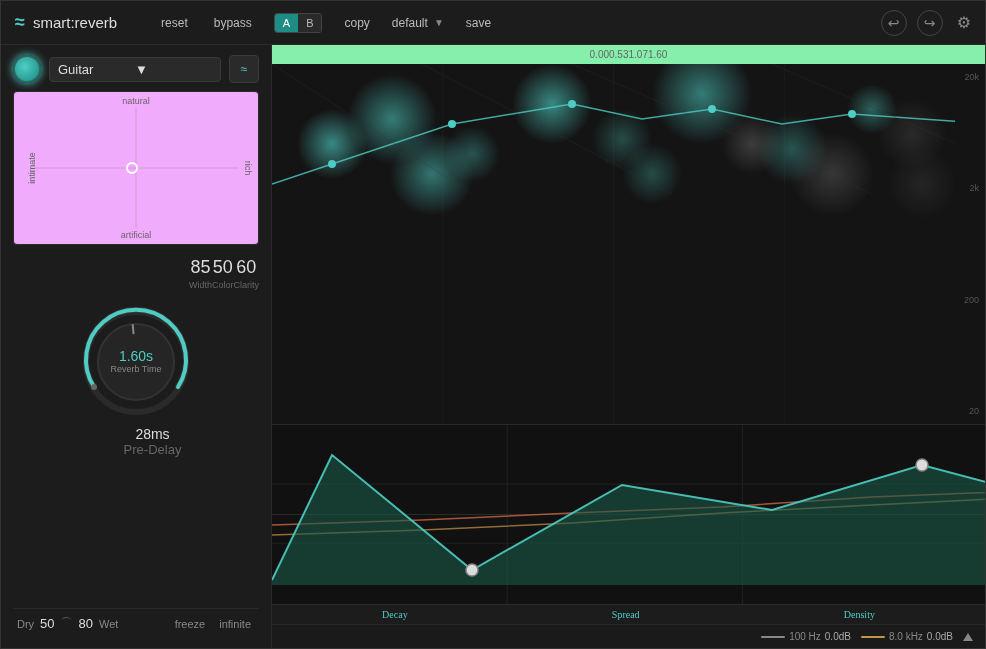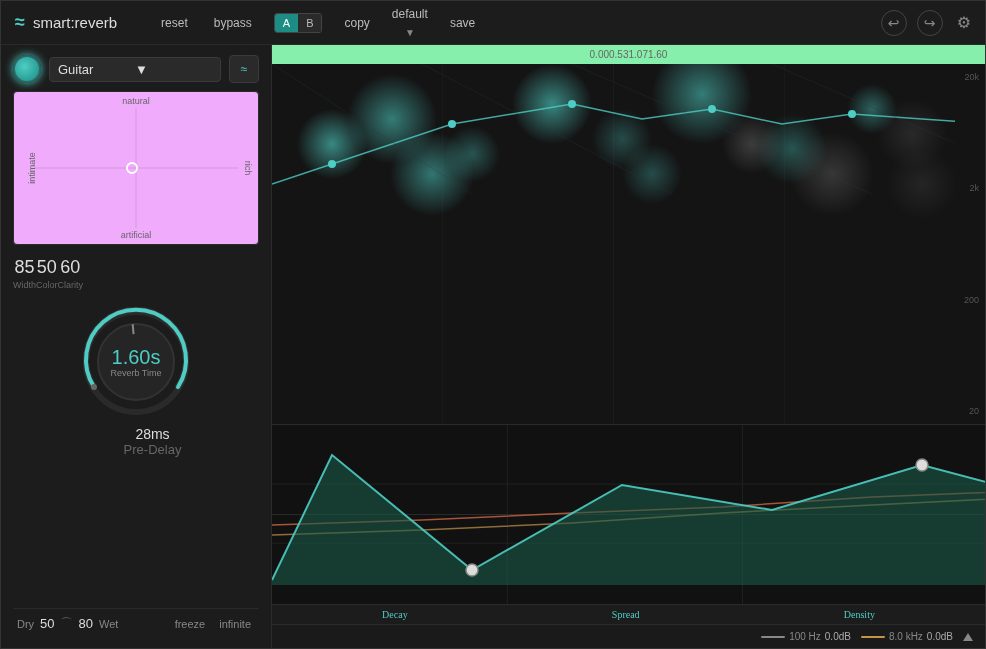--- a/index.html
+++ b/index.html
@@ -78,21 +78,20 @@
       padding: 3px 8px;
     }
     .ab-btn.active {
       background: #1c8c84;
       color: #fff;
     }
     .preset-dropdown {
       display: flex;
       align-items: center;
       gap: 6px;
-      flex-direction: column;
     }
     .header-right {
       margin-left: auto;
       display: flex;
       align-items: center;
       gap: 10px;
     }
     .icon-btn {
       background: none;
       border: none;
@@ -224,21 +223,21 @@
       border-radius: 50%;
       border: 2px solid #fff;
       background: transparent;
       transform: translate(-50%, -50%);
       cursor: pointer;
     }
 
     
     .wcc-row {
       display: flex;
-      justify-content: flex-start;
+      justify-content: flex-end;
       padding: 4px 0;
     }
     .wcc-item {
       display: flex;
       flex-direction: column;
       align-items: center;
       gap: 2px;
     }
     .wcc-value {
       font-size: 18px;
@@ -268,21 +267,21 @@
       height: 120px;
     }
     .knob-center-text {
       position: absolute;
       top: 50%;
       left: 50%;
       transform: translate(-50%, -50%);
       text-align: center;
     }
     .knob-value {
-      font-size: 20px;
+      font-size: 14px;
       color: #4ecdc4;
       font-weight: 300;
       line-height: 1.1;
     }
     .knob-sublabel {
       font-size: 9px;
       color: #888;
       white-space: nowrap;
     }
     .predelay-area {

